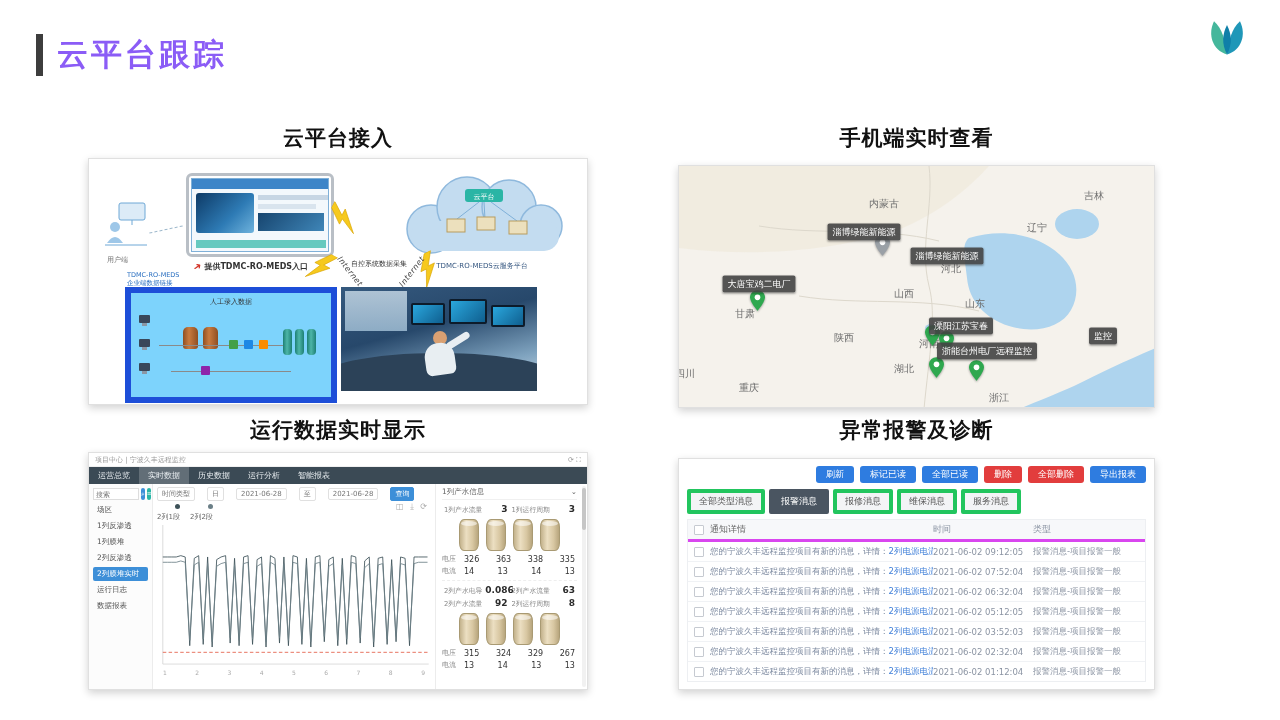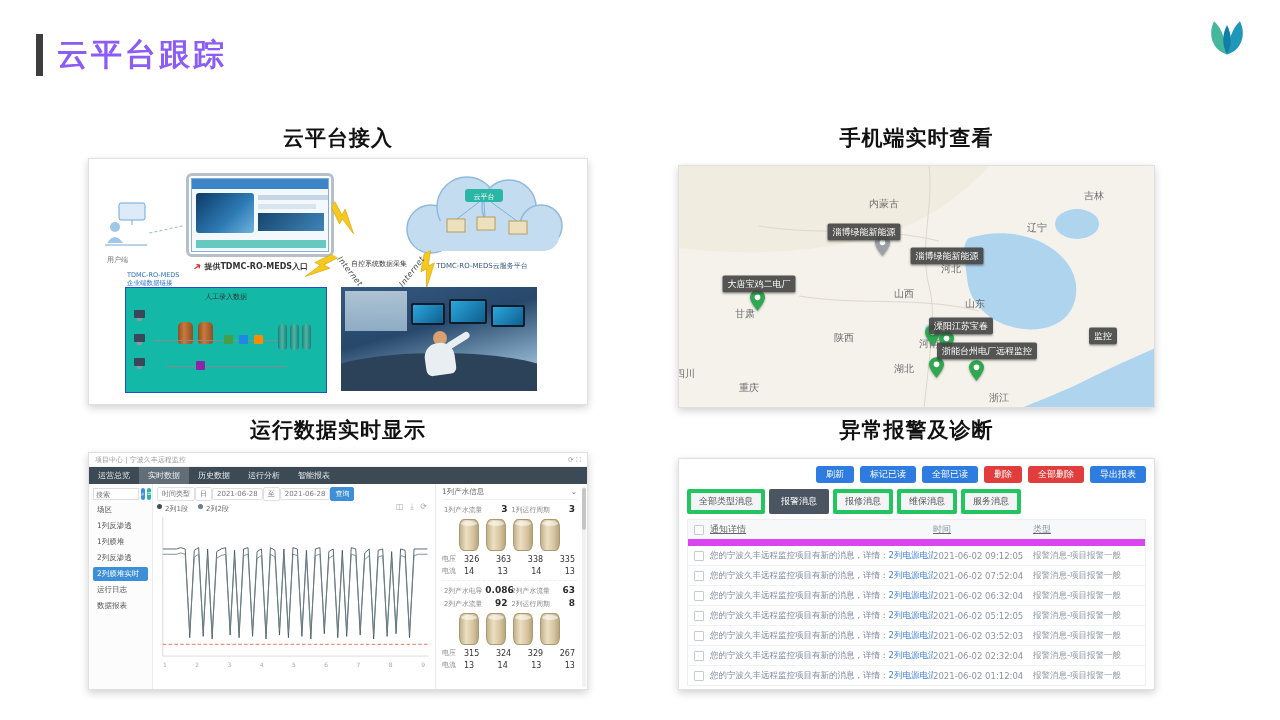--- a/index.html
+++ b/index.html
@@ -30,21 +30,21 @@
   .cp-browser-body .b2{position:absolute;left:66px;top:6px;width:70px;height:5px;background:#c7d6e4;}
   .cp-browser-body .b3{position:absolute;left:66px;top:15px;width:58px;height:5px;background:#d9e4ee;}
   .cp-browser-body .b4{position:absolute;left:66px;top:24px;width:66px;height:18px;background:linear-gradient(135deg,#17456f,#3f86b8);}
   .cp-browser-body .b5{position:absolute;left:4px;bottom:3px;width:130px;height:8px;background:#2ab5a5;opacity:.7;}
   .cp-portal-caption{position:absolute;left:104px;top:102px;font-size:8px;color:#333;font-weight:700;display:flex;align-items:center;gap:3px;}
   .red-arrow{color:#d23326;font-size:10px;transform:rotate(-35deg);display:inline-block;}
   .cp-cloud{position:absolute;left:300px;top:12px;width:186px;height:102px;}
   .cp-cloud-caption{position:absolute;left:0;right:0;bottom:2px;text-align:center;font-size:7px;color:#33557f;}
   .bolt{position:absolute;}
   .inet{position:absolute;font-size:8px;font-style:italic;color:#444;letter-spacing:.5px;}
-  .cp-flow{position:absolute;left:36px;top:128px;width:200px;height:104px;border:1px solid #1d4ed8;background:#14b8a6;}
+  .cp-flow{position:absolute;left:36px;top:128px;width:200px;height:104px;border:6px solid #1d4ed8;background:#7dd3fc;}
   .cp-flow-title{position:absolute;left:38px;top:112px;font-size:6.5px;color:#2a6fc0;line-height:8px;}
   .cp-flow-caption{position:absolute;left:0;right:0;top:4px;text-align:center;font-size:7px;color:#333;}
   .fmon{position:absolute;width:11px;height:8px;background:#39475a;border-radius:1px;}
   .fmon:after{content:"";position:absolute;left:3px;bottom:-3px;width:5px;height:3px;background:#8b97a5;}
   .ftank{position:absolute;width:15px;height:22px;background:linear-gradient(90deg,#8f4f22,#c97a3e 40%,#8f4f22);border-radius:5px 5px 3px 3px;}
   .fpipe{position:absolute;height:0;border-top:1px solid #8a8a8a;}
   .fbox{position:absolute;width:9px;height:9px;border-radius:1px;}
   .fcyl{position:absolute;width:9px;height:26px;border-radius:4px;background:linear-gradient(90deg,#1d7f74,#4db6a8 45%,#1d7f74);}
   .cp-photo{position:absolute;left:252px;top:128px;width:196px;height:104px;overflow:hidden;background:linear-gradient(165deg,#35597e 0%,#27486b 40%,#7fa3bf 75%,#cfdde8 100%);}
   .ph-window{position:absolute;left:4px;top:4px;width:62px;height:40px;background:linear-gradient(#c4d6e4,#9fbdd4);opacity:.85;}
@@ -71,25 +71,25 @@
   .nitem{font-size:8px;color:#e8edf0;line-height:17px;padding:0 9px;cursor:default;}
   .nitem.active{background:rgba(255,255,255,.2);}
   .db-body{position:absolute;top:31px;left:0;right:0;bottom:0;display:flex;}
   .db-side{width:64px;border-right:1px solid #ececec;background:#fcfcfc;padding:4px;box-sizing:border-box;}
   .srow{display:flex;gap:2px;margin-bottom:3px;}
   .srow input{width:46px;height:12px;font-size:7px;border:1px solid #ddd;padding:0 2px;box-sizing:border-box;}
   .sbtn{width:13px;height:12px;font-size:7px;color:#fff;border:none;border-radius:2px;line-height:12px;text-align:center;padding:0;}
   .sitem{font-size:7.5px;color:#555;padding:2px 4px;margin-top:2px;border-radius:2px;white-space:nowrap;overflow:hidden;}
   .sitem.active{background:#3d8fd8;color:#fff;}
   .db-main{flex:1;position:relative;padding:3px 4px;box-sizing:border-box;min-width:0;}
-  .chips{display:flex;gap:0;align-items:center;}
+  .chips{display:flex;gap:12px;align-items:center;}
   .chip{font-size:7px;color:#777;border:1px solid #e0e0e0;background:#fff;padding:1px 4px;border-radius:2px;white-space:nowrap;}
   .chip.primary{background:#3d8fd8;border-color:#3d8fd8;color:#fff;}
   .legendrow{display:flex;gap:10px;margin-top:3px;font-size:7px;color:#666;align-items:center;}
-  .litem{display:flex;align-items:flex-start;gap:3px;}
+  .litem{display:flex;align-items:flex-end;gap:3px;flex-direction:column;}
   .ldot{width:5px;height:5px;border-radius:50%;display:inline-block;}
   .chart-icons{position:absolute;right:6px;top:18px;font-size:8px;color:#aaa;letter-spacing:2px;}
   .chartwrap{margin-top:3px;}
   .xticks{display:flex;justify-content:space-between;font-size:6px;color:#aaa;padding:0 6px;}
   .db-cards{width:152px;border-left:1px solid #ececec;padding:3px 10px 3px 6px;box-sizing:border-box;position:relative;overflow:hidden;}
   .cards-scroll{position:absolute;right:1px;top:2px;bottom:2px;width:4px;background:#f1f1f1;border-radius:2px;}
   .cards-thumb{position:absolute;right:1px;top:4px;width:4px;height:42px;background:#c6c6c6;border-radius:2px;}
   .cards-head{display:flex;justify-content:space-between;font-size:7.5px;color:#666;border-bottom:1px solid #f0f0f0;padding-bottom:2px;}
   .wcard{border-bottom:1px dashed #eee;padding:2px 0 4px;}
   .wcard:last-child{border-bottom:none;}
@@ -106,21 +106,21 @@
   .vnum{font-size:8px;color:#333;}
 
   
   .al-box{left:678px;top:458px;width:477px;height:232px;padding:7px 8px;overflow:hidden;}
   .al-toolbar{display:flex;justify-content:flex-end;gap:6px;margin-bottom:6px;}
   .abtn{height:17px;line-height:17px;padding:0 10px;color:#fff;font-size:9px;border:none;border-radius:3px;white-space:nowrap;}
   .al-tabs{display:flex;gap:4px;margin-bottom:5px;}
   .atab{font-size:9px;padding:2px 8px;background:#f3f4f6;border:4px solid #22c55e;color:#555;border-radius:2px;white-space:nowrap;}
   .atab.active{background:#4a5561;border-color:#4a5561;color:#fff;}
   .al-table{border:1px solid #edeff2;}
-  .ahead{display:flex;align-items:center;background:#f7f8fa;font-size:9px;color:#666;padding:3px 0;border-bottom:7px solid #d946ef;text-decoration:underline;}
+  .ahead{display:flex;align-items:center;background:#f7f8fa;font-size:9px;color:#666;padding:3px 0;border-bottom:3px solid #d946ef;}
   .arow{display:flex;align-items:center;font-size:8.5px;padding:3px 0;border-bottom:1px solid #f0f2f5;height:13px;}
   .arow:last-child{border-bottom:none;}
   .c-check{width:22px;display:flex;justify-content:center;}
   .cb{width:8px;height:8px;border:1px solid #c6cad1;background:#fff;border-radius:1px;display:inline-block;}
   .c-detail{flex:1;white-space:nowrap;overflow:hidden;min-width:0;}
   .c-time{width:100px;color:#8b94a3;white-space:nowrap;}
   .c-type{width:112px;color:#8b94a3;white-space:nowrap;overflow:hidden;}
   .msg-prefix{color:#7d8aa0;}
   .msg-detail{color:#3f7fd8;}
 </style>

